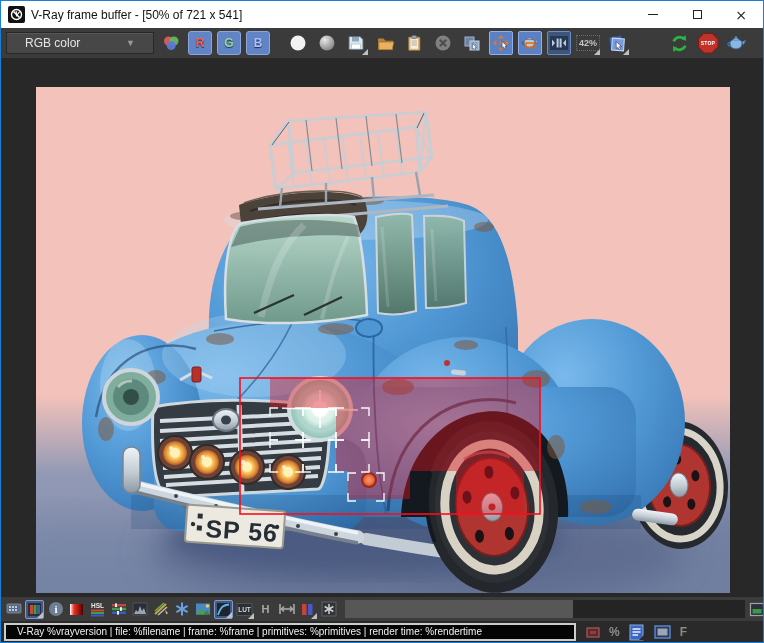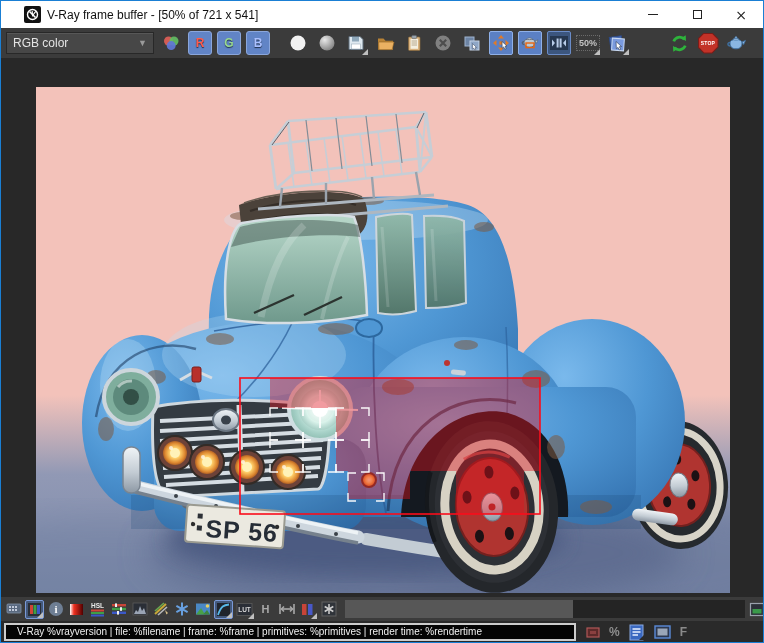--- a/index.html
+++ b/index.html
@@ -1,31 +1,31 @@
 <!DOCTYPE html>
 <html><head>
 <meta charset="utf-8">
 <style>
   html,body{margin:0;padding:0;background:#555;}
   *{box-sizing:border-box;}
   .window{position:relative;width:764px;height:643px;border:1px solid #1a7fd4;background:#282828;
     font-family:"Liberation Sans",sans-serif;overflow:hidden;}
   
-  .titlebar{height:27px;background:#ffffff;display:flex;align-items:center;padding-left:23px;position:relative;}
+  .titlebar{height:27px;background:#ffffff;display:flex;align-items:center;padding-left:7px;position:relative;}
   .vray-logo{width:17px;height:17px;background:#111;border-radius:2px;display:flex;align-items:center;justify-content:center;margin-right:6px;}
   .title-text{font-size:12px;color:#111;}
   .win-controls{position:absolute;right:0;top:0;height:27px;display:flex;}
   .wc{width:44px;height:27px;display:flex;align-items:center;justify-content:center;color:#222;}
   .wc-min i{display:block;width:10px;height:1px;background:#222;}
   .wc-max i{display:block;width:9px;height:9px;border:1px solid #222;}
   .wc-close{font-size:14px;line-height:1;font-family:"DejaVu Sans",sans-serif;}
   
   .toolbar{height:30px;background:#3b3b3b;display:flex;align-items:center;padding:0 5px;gap:5px;}
   .chan-select{width:148px;height:22px;background:#474747;border:1px solid #282828;box-shadow:inset 0 1px 0 #575757;
-    color:#e4e4e4;font-size:12px;display:flex;align-items:center;justify-content:space-between;padding:0 6px;}
+    color:#e4e4e4;font-size:12px;display:flex;align-items:center;justify-content:space-between;padding:0 18px;}
   .chan-select .arr{color:#9a9a9a;font-size:9px;}
   .tbtn{width:24px;height:24px;display:flex;align-items:center;justify-content:center;position:relative;flex:0 0 auto;}
   .tbtn.sel{background:#5b80c4;border:1px solid #8fb0e8;border-radius:2px;}
   .tbtn.selframe{background:#3c567e;border:1px solid #6a8cc8;border-radius:2px;}
   .rgbbtn{width:24px;height:24px;border-radius:3px;background:#6184c6;border:1px solid #8aa6dc;
     display:flex;align-items:center;justify-content:center;font-weight:bold;font-size:12px;text-shadow:0 1px 1px #20304a;}
   .dd::after{content:"";position:absolute;right:0;bottom:0;border-style:solid;border-width:0 0 6px 6px;
     border-color:transparent transparent #bfbfbf transparent;}
   .gap{width:6px;}
   .stop-oct{width:21px;height:21px;background:#7c1c18;clip-path:polygon(30% 0,70% 0,100% 30%,100% 70%,70% 100%,30% 100%,0 70%,0 30%);
@@ -164,21 +164,21 @@
     <span class="tbtn selframe">
       <svg width="20" height="18">
           <rect x="1" y="2" width="18" height="14" fill="#26374f"></rect>
           <path d="M6,9 L3,5.5 V12.5 Z" fill="#b8cce8"></path>
           <rect x="7.6" y="4.5" width="2" height="9" fill="#b8cce8"></rect>
           <rect x="10.6" y="4.5" width="2" height="9" fill="#b8cce8"></rect>
           <path d="M14,9 L17,5.5 V12.5 Z" fill="#b8cce8"></path>
         </svg>
     </span>
     <span class="tbtn dd">
-      <span class="zoomlvl">50%</span>
+      <span class="zoomlvl">42%</span>
     </span>
     <span class="tbtn dd">
       <svg width="20" height="19">
           <rect x="3" y="2.5" width="12" height="12" fill="#4a6cb4" stroke="#2c4a88" transform="rotate(-8 9 8)"></rect>
           <rect x="5" y="4.5" width="12" height="12" fill="#7a9ade" stroke="#c8d8f0" transform="rotate(4 11 10)"></rect>
           <path d="M9,7.5 L14.5,12.5 L12.4,12.7 L13.6,15.3 L12.1,15.9 L11,13.4 L9.4,14.8 Z" fill="#fff" stroke="#203050" stroke-width=".6"></path>
         </svg>
     </span>
     <span class="gap"></span>
       <span class="gap"></span>

